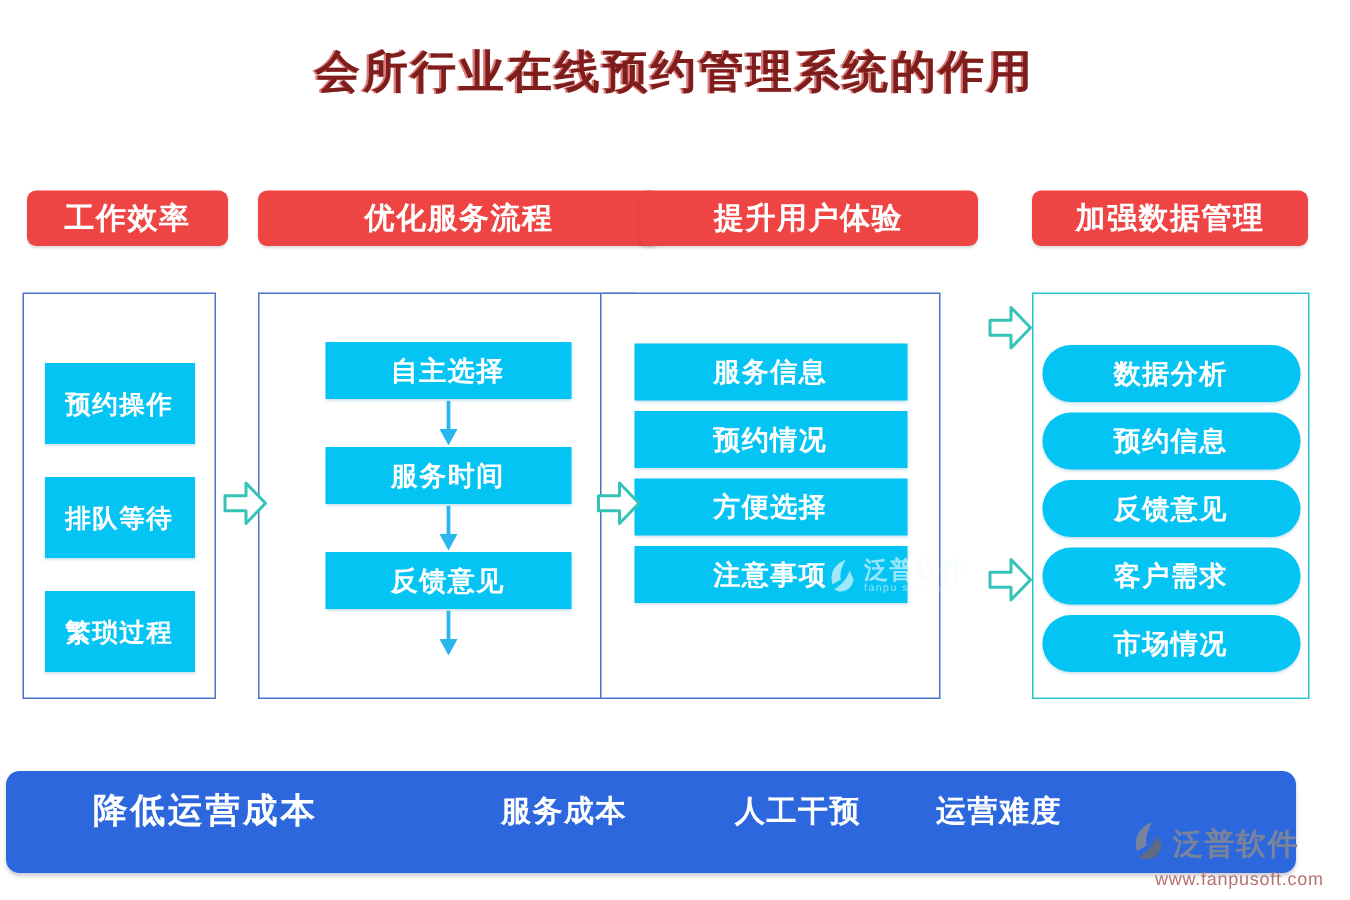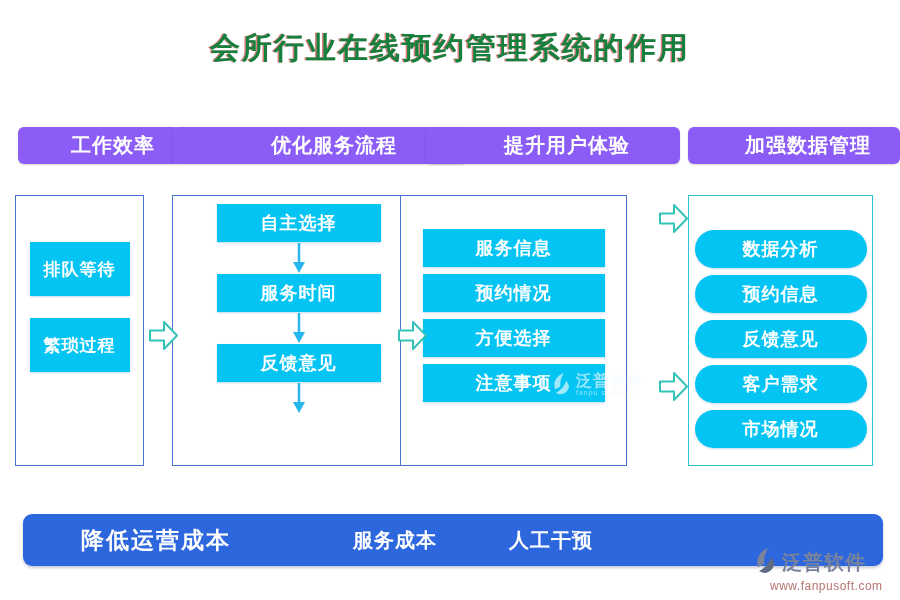--- a/index.html
+++ b/index.html
@@ -5,44 +5,43 @@
   html,body{margin:0;padding:0;background:#888;}
   .stage{
     position:relative;width:900px;height:600px;background:#ffffff;
     font-family:"Liberation Sans","DejaVu Sans",sans-serif;
     overflow:hidden;margin:0 auto;
   }
   
   .title{
     position:absolute;left:0;top:28px;width:100%;text-align:center;
     font-family:"Liberation Serif","DejaVu Serif",serif;
-    font-size:30px;font-weight:bold;color:#15803d;letter-spacing:2px;
+    font-size:30px;font-weight:bold;color:#7f1d1d;letter-spacing:2px;
     text-shadow:-1.5px 0 0 rgba(190,20,20,.55);
     margin:0;
   }
   
   .hdr{
-    position:absolute;top:127px;height:37px;background:#8b5cf6;border-radius:6px;
+    position:absolute;top:127px;height:37px;background:#ef4444;border-radius:6px;
     color:#fff;font-size:20px;font-weight:bold;letter-spacing:1px;
     display:flex;align-items:center;justify-content:center;
     box-shadow:0 1px 2px rgba(0,0,0,.15);
-    padding-left:28px;
   }
   .hdr1{left:18px;width:134px;}
   .hdr2{left:172px;width:268px;}
   .hdr3{left:426px;width:226px;}
   .hdr4{left:688px;width:184px;}
   
   .col{
     position:absolute;top:195px;height:271px;background:#fff;
     border:1.6px solid #4a74cc;box-sizing:border-box;
     display:flex;flex-direction:column;align-items:center;
   }
   .col1{left:15px;width:129px;padding-top:46px;gap:22px;}
-  .col2{left:172px;width:253px;padding-top:8px;gap:0;text-align:right;}
+  .col2{left:172px;width:253px;padding-top:32px;gap:0;text-align:right;}
   .col3{left:400px;width:227px;padding-top:33px;gap:7px;}
   .col4{left:688px;width:185px;padding-top:34px;gap:7px;border-color:#29c5d6;}
   
   .box{
     background:#04c4f4;color:#fff;font-weight:bold;letter-spacing:1px;
     display:flex;align-items:center;justify-content:center;
     box-shadow:0 1px 2px rgba(0,120,180,.25);
   }
   .col1 .box{width:100px;height:54px;font-size:17px;}
   .col2 .box{width:164px;height:38px;font-size:18px;}
@@ -51,21 +50,21 @@
   
   .varrow{height:32px;display:flex;align-items:center;justify-content:center;}
   
   .rarrow{position:absolute;width:31px;height:35px;}
   .ra-a{left:148px;top:318px;}
   .ra-b{left:397px;top:318px;}
   .ra-c{left:658px;top:201px;}
   .ra-d{left:658px;top:369px;}
   
   .bar{
-    position:absolute;left:23px;top:514px;width:860px;height:52px;
+    position:absolute;left:4px;top:514px;width:860px;height:68px;
     background:#2c67de;border-radius:9px;color:#fff;
     box-shadow:0 2px 3px rgba(0,0,60,.2);
   }
   .bar .bar-title{
     position:absolute;left:58px;top:0;height:52px;display:flex;align-items:center;
     font-size:23px;font-weight:bold;letter-spacing:2px;
   }
   .bar .bar-item{
     position:absolute;top:0;height:52px;display:flex;align-items:center;
     font-size:20px;font-weight:bold;letter-spacing:1px;
@@ -92,20 +91,21 @@
 <div class="stage">
 
   <h1 class="title">会所行业在线预约管理系统的作用</h1>
 
   <div class="hdr hdr1">工作效率</div>
   <div class="hdr hdr2">优化服务流程</div>
   <div class="hdr hdr3">提升用户体验</div>
   <div class="hdr hdr4">加强数据管理</div>
 
   <div class="col col1">
+    <div class="box">预约操作</div>
     <div class="box">排队等待</div>
     <div class="box">繁琐过程</div>
   </div>
 
   <div class="col col2">
     <div class="box">自主选择</div>
     <div class="varrow">
       <svg width="14" height="30" viewBox="0 0 14 30">
           <line x1="7" y1="0" x2="7" y2="21" stroke="#27b6ee" stroke-width="2.5"></line>
           <polygon points="1,19 13,19 7,30" fill="#27b6ee"></polygon>
@@ -163,20 +163,21 @@
     <div>
       <div class="wm-txt">泛普软件</div>
       <div class="wm-sub">fanpu software</div>
     </div>
   </div>
 
   <div class="bar">
     <span class="bar-title">降低运营成本</span>
     <span class="bar-item bi0">服务成本</span>
     <span class="bar-item bi1">人工干预</span>
+    <span class="bar-item bi2">运营难度</span>
   </div>
 
   <div class="brand">
     <div class="brand-row">
       <svg width="26" height="30" viewBox="0 0 24 28">
         <path d="M15 1 C7 4 3 11 5.5 19 L11.5 15.5 C10.5 11.5 12 6 15 1 Z" fill="#79839b"></path>
         <path d="M18 9 C16 14 13 19 6.5 22.5 C12.5 26.5 19.5 23 20.8 15.5 Z" fill="#5f6a85"></path>
       </svg>
       <span class="brand-name">泛普软件</span>
     </div>

